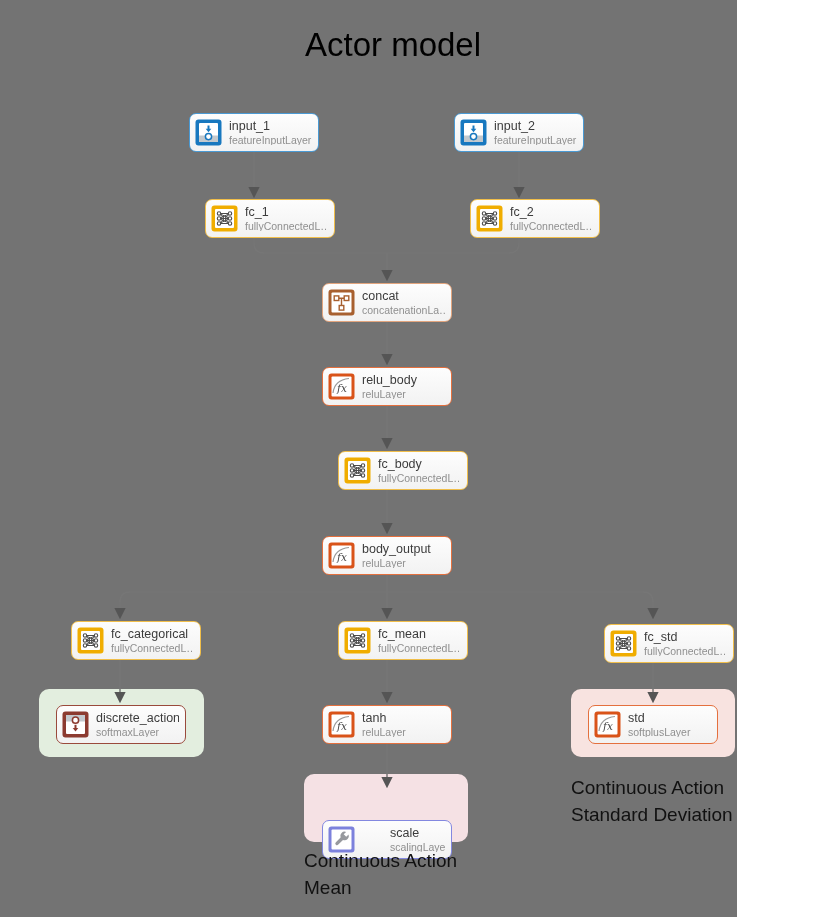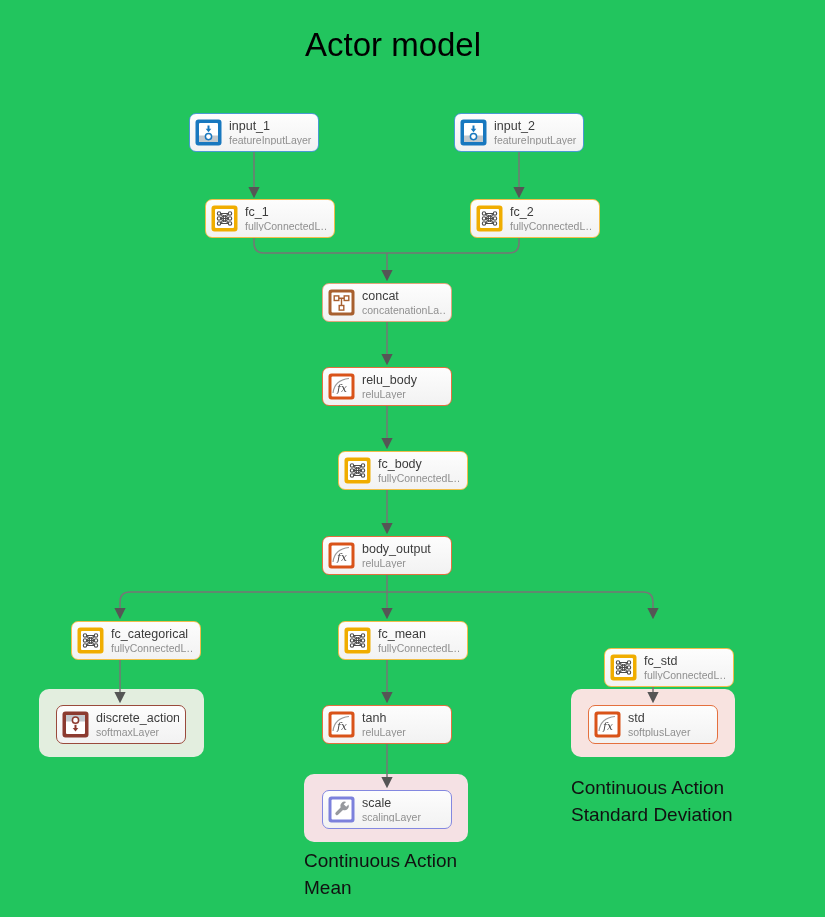--- a/index.html
+++ b/index.html
@@ -1,17 +1,17 @@
 <!DOCTYPE html>
 <html><head>
 <meta charset="utf-8">
 <style>
   html,body{margin:0;padding:0;background:#fff;}
   .canvas{
-    position:relative;width:825px;height:917px;background:#22c55e;overflow:hidden;
+    position:relative;width:737px;height:917px;background:#737373;overflow:hidden;
     font-family:"Liberation Sans","DejaVu Sans",sans-serif;
   }
   .title{
     position:absolute;left:393px;top:26px;transform:translateX(-50%);
     font-size:33px;color:#000;white-space:nowrap;
   }
   .edges{position:absolute;left:0;top:0;pointer-events:none;}
   .hl{position:absolute;border-radius:10px;}
   .hl-green{left:39px;top:689px;width:165px;height:68px;background:#E3EEDF;}
   .hl-pink-std{left:571px;top:689px;width:164px;height:68px;background:#F8E3E0;}
@@ -277,21 +277,21 @@
             <circle cx="19" cy="18.5" r="1.7"></circle>
       </g>
     </svg>
       </span>
     <span class="txt">
         <span class="nm">fc_mean</span>
         <span class="tp">fullyConnectedL…</span>
       </span>
   </div>
 
-  <div class="node c-yellow" style="left:588px;top:648px;justify-content:space-between;">
+  <div class="node c-yellow" style="left:588px;top:624px;justify-content:space-between;">
     <span class="icon">
         <svg viewBox="0 0 27 27" width="27" height="27">
       <rect x="0.5" y="0.5" width="26" height="26" rx="3" fill="#F0AD00"></rect>
       <rect x="4" y="4" width="19" height="19" rx="1" fill="#fff"></rect>
       <g stroke="#4c4c4c" stroke-width="1">
         <path d="M8 8.5 L19 8.5 M8 8.5 L19 13.5 M8 8.5 L19 18.5 M8 13.5 L19 8.5 M8 13.5 L19 13.5 M8 13.5 L19 18.5 M8 18.5 L19 8.5 M8 18.5 L19 13.5 M8 18.5 L19 18.5"></path>
       </g>
       <g fill="#fff" stroke="#4c4c4c" stroke-width="1.1">
         <circle cx="8" cy="8.5" r="1.7"></circle>
             <circle cx="8" cy="13.5" r="1.7"></circle>
@@ -348,21 +348,21 @@
       <path d="M5 20 Q6.5 7 21 5.5" stroke="#9a9a9a" stroke-width="1.2" fill="none"></path>
       <text x="9" y="18.5" font-size="10.5" font-style="italic" font-family="'DejaVu Serif',serif" fill="#444">fx</text>
     </svg>
       </span>
     <span class="txt">
         <span class="nm">std</span>
         <span class="tp">softplusLayer</span>
       </span>
   </div>
 
-  <div class="node c-peri" style="left:322px;top:790px;">
+  <div class="node c-peri" style="left:322px;top:820px;gap:28px;">
     <span class="icon">
         <svg viewBox="0 0 27 27" width="27" height="27">
       <rect x="0.5" y="0.5" width="26" height="26" rx="3" fill="#7C81DC"></rect>
       <rect x="3.5" y="3.5" width="20" height="20" rx="1" fill="#fff"></rect>
       <path d="M20.6 8.4a4.3 4.3 0 0 1-5.6 5.5l-4.7 4.7a1.7 1.7 0 1 1-2.4-2.4l4.7-4.7a4.3 4.3 0 0 1 5.5-5.6l-2.4 2.4 2.5 2.5 2.4-2.4z" fill="#97999E"></path>
     </svg>
       </span>
     <span class="txt">
         <span class="nm">scale</span>
         <span class="tp">scalingLayer</span>

